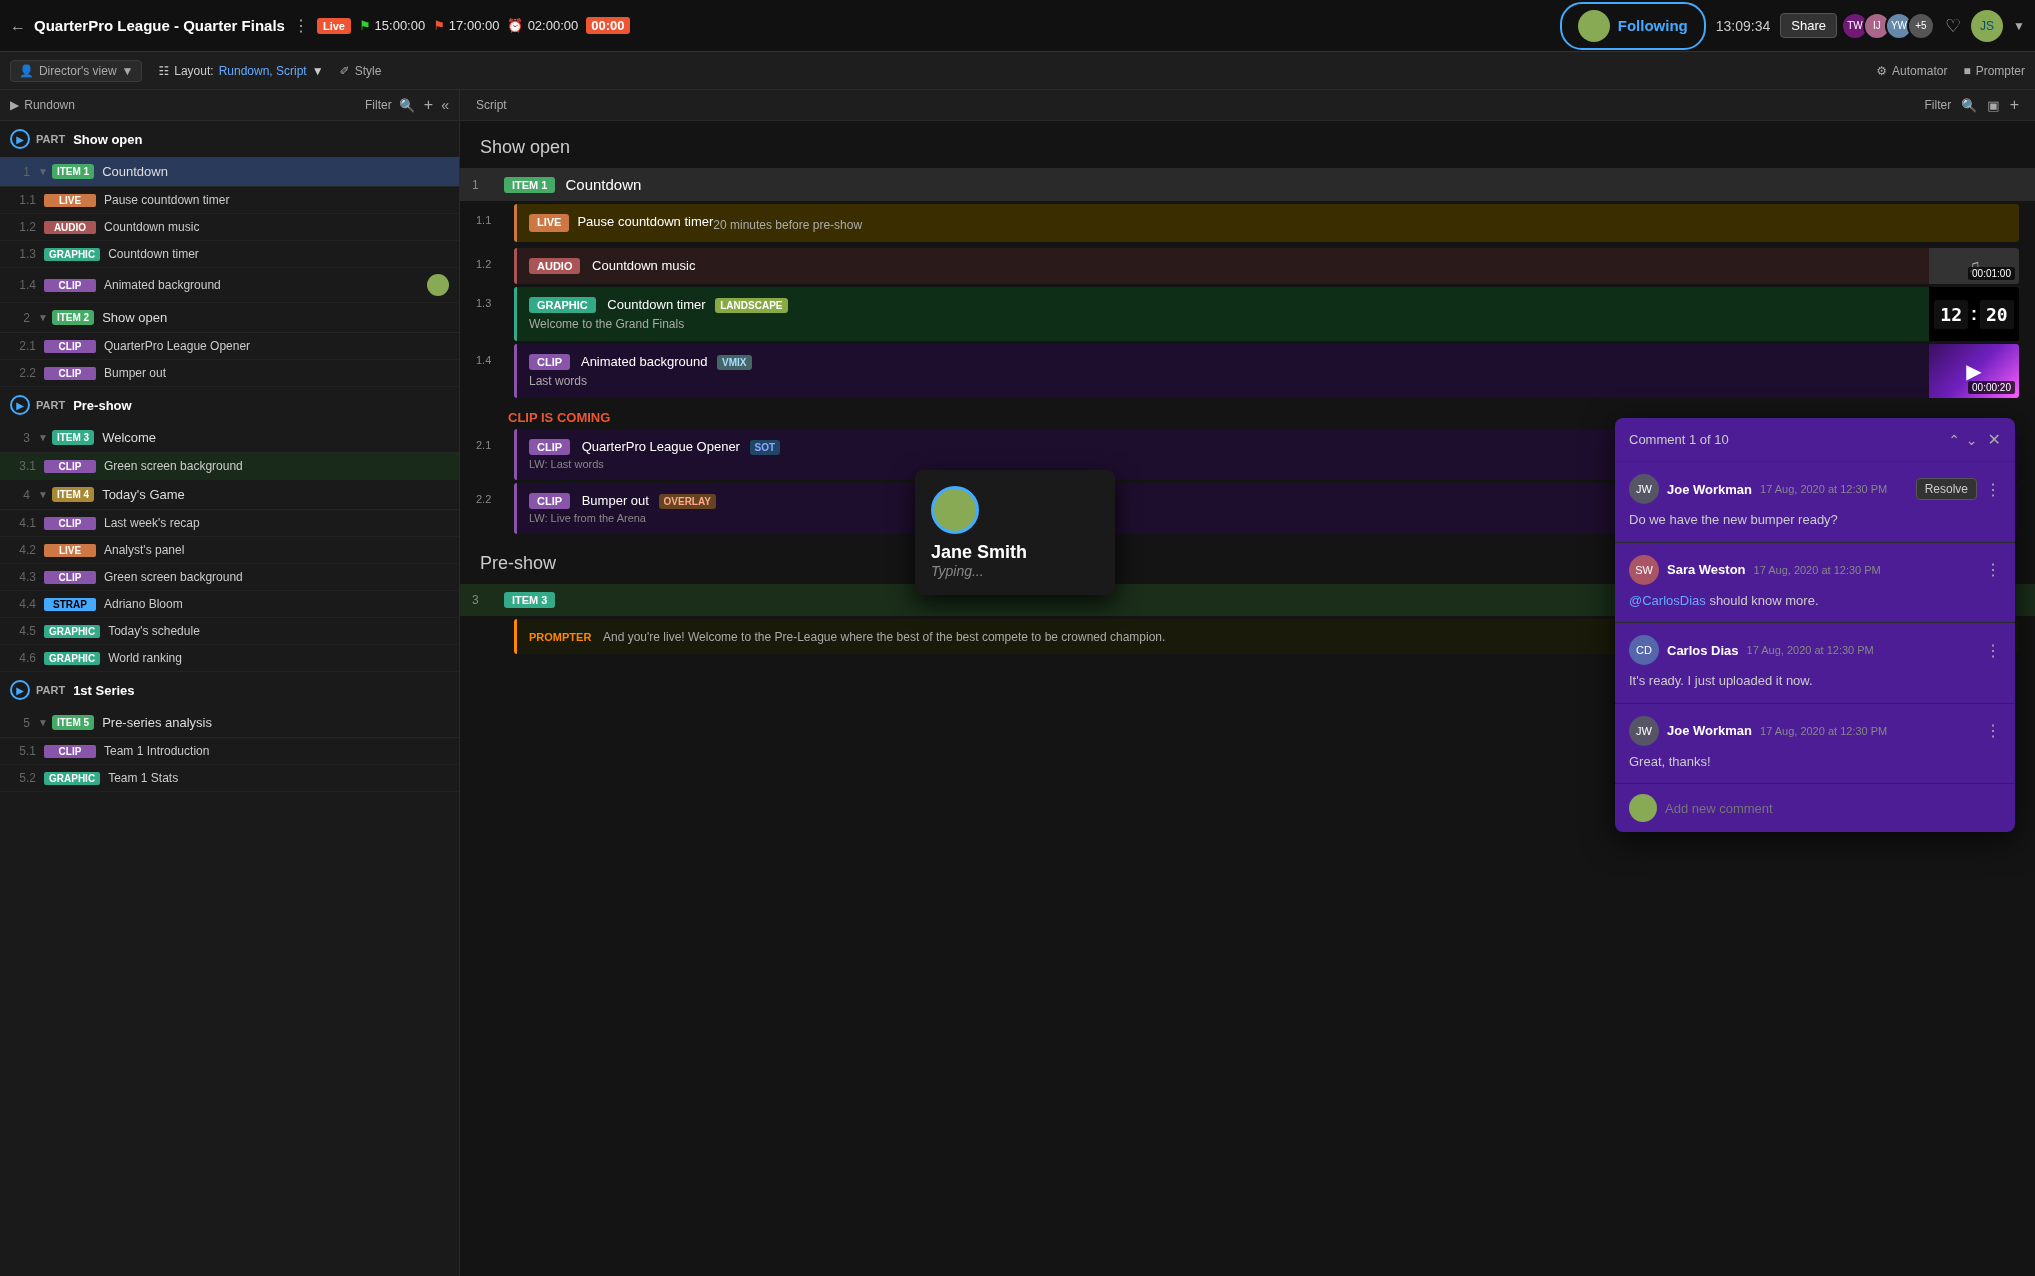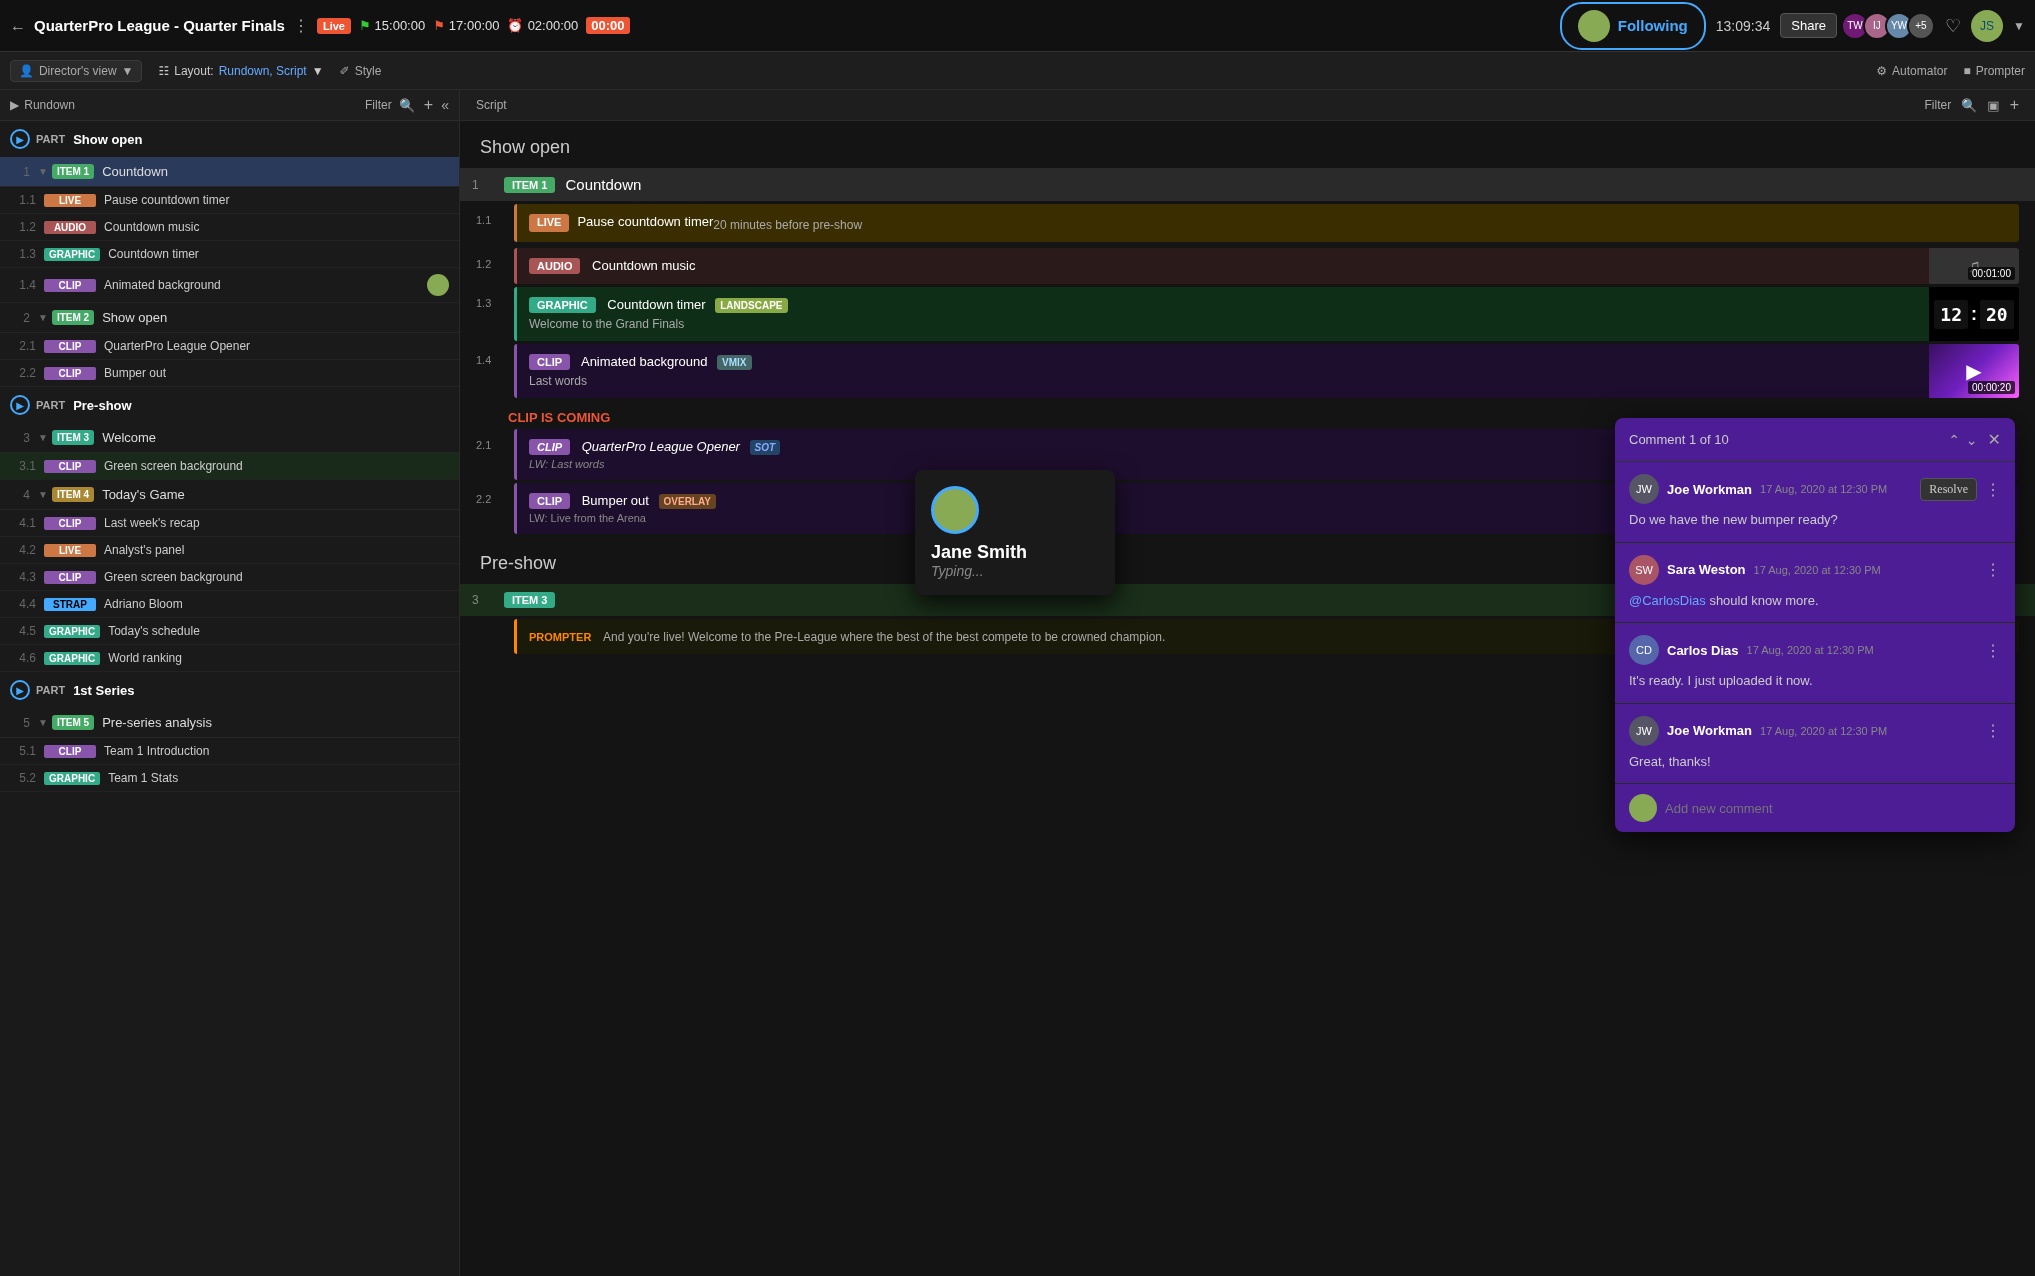--- a/index.html
+++ b/index.html
@@ -119,21 +119,21 @@
     .comment-count { flex: 1; font-size: 13px; color: #ccc; }
     .comment-nav { display: flex; gap: 6px; margin-right: 10px; }
     .comment-nav-btn { color: #aaa; cursor: pointer; font-size: 14px; background: none; border: none; }
     .close-btn { color: #aaa; cursor: pointer; font-size: 16px; background: none; border: none; }
 
     .comment-entry { padding: 12px 14px; border-bottom: 1px solid #2a2a2a; }
     .comment-meta { display: flex; align-items: center; gap: 8px; margin-bottom: 6px; }
     .comment-avatar { width: 30px; height: 30px; border-radius: 50%; background: #556; flex-shrink: 0; display: flex; align-items: center; justify-content: center; font-size: 11px; color: #fff; }
     .comment-author { font-size: 13px; font-weight: 600; color: #fff; }
     .comment-time { font-size: 11px; color: #888; flex: 1; }
-    .resolve-btn { background: #333; border: 1px solid #555; border-radius: 4px; color: #ccc; font-size: 12px; padding: 3px 8px; cursor: pointer; font-family: Liberation Serif, serif; }
+    .resolve-btn { background: #333; border: 1px solid #555; border-radius: 4px; color: #ccc; font-size: 12px; padding: 3px 8px; cursor: pointer; }
     .comment-more { color: #aaa; cursor: pointer; font-size: 16px; }
     .comment-text { font-size: 13px; color: #ccc; line-height: 1.5; }
     .comment-mention { color: #6af; }
 
     .add-comment-row { display: flex; align-items: center; padding: 10px 14px; gap: 8px; }
     .add-comment-avatar { width: 28px; height: 28px; border-radius: 50%; background: #8a5; flex-shrink: 0; }
     .add-comment-input { flex: 1; background: transparent; border: none; color: #888; font-size: 13px; outline: none; }
 
     
     .user-tooltip { position: absolute; left: 455px; top: 380px; background: #1a1a1a; border-radius: 8px; padding: 16px; z-index: 200; box-shadow: 0 8px 24px rgba(0,0,0,0.8); min-width: 200px; }
@@ -443,21 +443,21 @@
         </div>
       </div>
     </div>
 
     <div style="margin:12px 16px 4px 48px;">
       <span class="clip-coming">CLIP IS COMING</span>
     </div>
 
     <div class="row-with-num" style="margin:3px 16px;">
       <span class="script-sub-num">2.1</span>
-      <div class="block-clip" style="flex:1;border-radius:3px;padding:10px 12px;font-style:italic;">
+      <div class="block-clip" style="flex:1;border-radius:3px;padding:10px 12px;">
         <span class="script-tag tag-clip-s">CLIP</span>
         <span class="script-sub-title">QuarterPro League Opener</span>
         <span class="sot-badge">SOT</span>
         <div class="lw-text">LW: Last words</div>
       </div>
     </div>
 
     <div class="row-with-num" style="margin:3px 16px;">
       <span class="script-sub-num">2.2</span>
       <div class="block-clip" style="flex:1;border-radius:3px;padding:10px 12px;">

